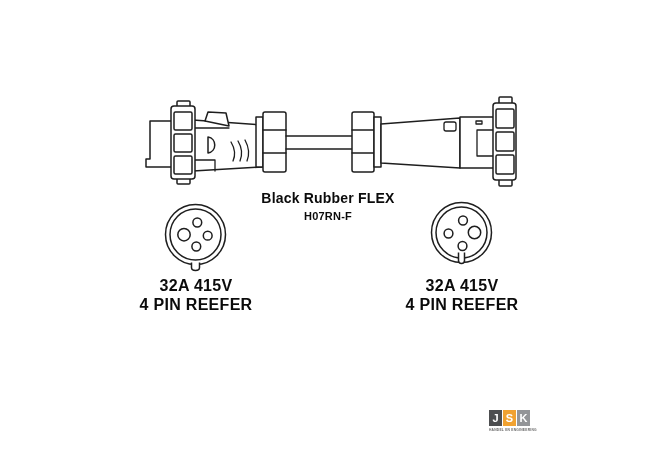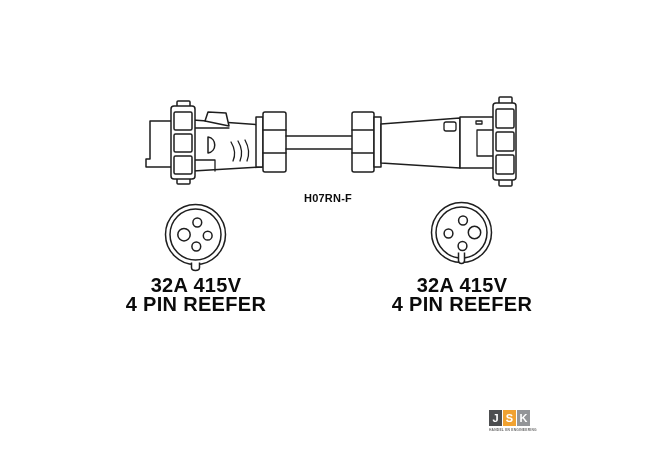--- a/index.html
+++ b/index.html
@@ -8,21 +8,21 @@
     overflow:hidden;font-family:"Liberation Sans",sans-serif;
   }
   .canvas svg{position:absolute;left:0;top:0;}
   
   .st{fill:#fff;stroke:var(--line,#1e1e1e);stroke-width:1.5;stroke-linejoin:round;}
   .ln{fill:none;stroke:var(--line,#1e1e1e);stroke-width:1.3;stroke-linejoin:round;stroke-linecap:round;}
   
   .lbl{position:absolute;text-align:center;color:var(--ink,#0b0b0b);font-weight:bold;}
   .center-lbl{left:228px;top:189px;width:200px;font-size:14px;line-height:18px;letter-spacing:.2px;}
   .center-lbl .l2{font-size:11px;}
-  .conn-lbl{width:200px;font-size:20px;line-height:19px;letter-spacing:.3px;}
+  .conn-lbl{width:200px;font-size:16px;line-height:19px;letter-spacing:.3px;}
   .left-lbl{left:96px;top:276px;}
   .right-lbl{left:362px;top:276px;}
   
   .logo{position:absolute;left:489px;top:410px;width:60px;}
   .tiles{display:flex;gap:1px;}
   .tile{width:13px;height:16px;display:flex;align-items:center;justify-content:center;
         color:#fff;font-weight:bold;font-size:11px;line-height:1;}
   .tile-j{background:var(--logo-j,#4d4e50);}
   .tile-s{background:var(--logo-s,#f1a231);}
   .tile-k{background:var(--logo-k,#939598);}
@@ -108,20 +108,21 @@
       <circle class="st" cx="461.5" cy="232.5" r="25.5"></circle>
       <path class="st" d="M458.5,252.5 L458.5,260.5 Q458.5,263.5 461.5,263.5 Q464.5,263.5 464.5,260.5 L464.5,252.5"></path>
       <circle class="st" cx="463" cy="220.5" r="4.4"></circle>
       <circle class="st" cx="448.5" cy="233.5" r="4.4"></circle>
       <circle class="st" cx="474.5" cy="232.5" r="6.2"></circle>
       <circle class="st" cx="462.5" cy="246" r="4.4"></circle>
     </g>
   </svg>
 
   <div class="lbl center-lbl">
+    <div>Black Rubber FLEX</div>
     <div class="l2">H07RN-F</div>
   </div>
 
   <div class="lbl conn-lbl left-lbl">
     <div>32A 415V</div>
     <div>4 PIN REEFER</div>
   </div>
 
   <div class="lbl conn-lbl right-lbl">
     <div>32A 415V</div>

